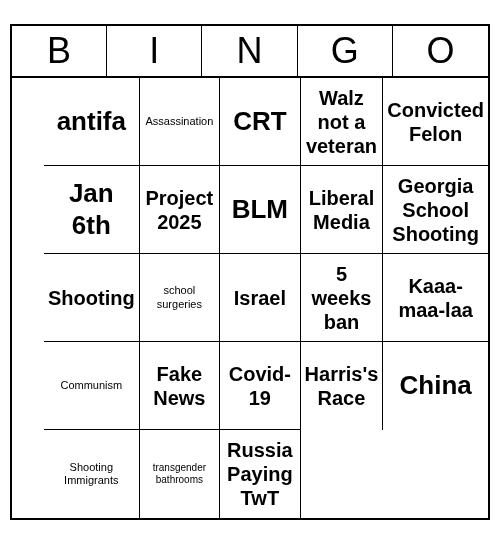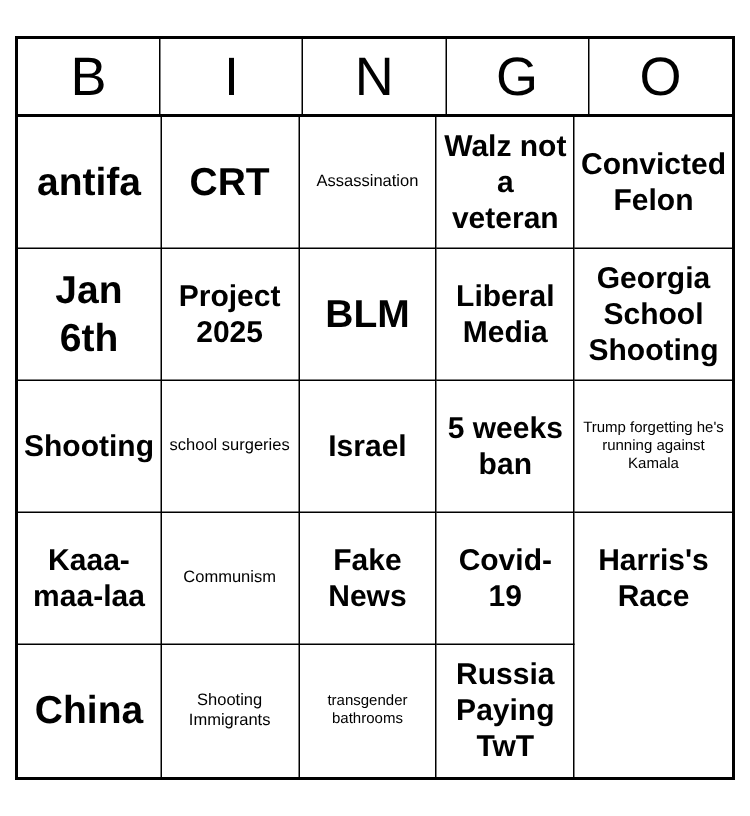--- a/index.html
+++ b/index.html
@@ -28,20 +28,21 @@
       font-weight: normal;
       padding: 4px 0;
       border-right: 1px solid #000;
     }
     .header-cell:last-child {
       border-right: none;
     }
     .grid {
       display: grid;
       grid-template-columns: repeat(5, 1fr);
+      margin-left: 32px;
     }
     .cell {
       border-right: 1px solid #000;
       border-bottom: 1px solid #000;
       min-height: 88px;
       display: flex;
       align-items: center;
       justify-content: center;
       text-align: center;
       padding: 4px;
@@ -75,34 +76,33 @@
 <div class="bingo-card">
   <div class="header-row">
   <div class="header-cell">B</div>
       <div class="header-cell">I</div>
       <div class="header-cell">N</div>
       <div class="header-cell">G</div>
       <div class="header-cell">O</div>
     </div>
   <div class="grid">
   <div class="cell cell-large">antifa</div>
+      <div class="cell cell-small">Assassination</div>
       <div class="cell cell-large">CRT</div>
-      <div class="cell cell-small">Assassination</div>
       <div class="cell cell-medium">Walz not a veteran</div>
       <div class="cell cell-medium">Convicted Felon</div>
       <div class="cell cell-large">Jan 6th</div>
       <div class="cell cell-medium">Project 2025</div>
       <div class="cell cell-large">BLM</div>
       <div class="cell cell-medium">Liberal Media</div>
       <div class="cell cell-medium">Georgia School Shooting</div>
       <div class="cell cell-medium">Shooting</div>
       <div class="cell cell-small">school surgeries</div>
       <div class="cell cell-medium">Israel</div>
       <div class="cell cell-medium">5 weeks ban</div>
-      <div class="cell cell-xsmall">Trump forgetting he's running against Kamala</div>
       <div class="cell cell-medium">Kaaa-maa-laa</div>
       <div class="cell cell-small">Communism</div>
       <div class="cell cell-medium">Fake News</div>
       <div class="cell cell-medium">Covid-19</div>
       <div class="cell cell-medium">Harris's Race</div>
       <div class="cell cell-large">China</div>
       <div class="cell cell-small">Shooting Immigrants</div>
       <div class="cell cell-xsmall">transgender bathrooms</div>
       <div class="cell cell-medium">Russia Paying TwT</div>
     </div>

